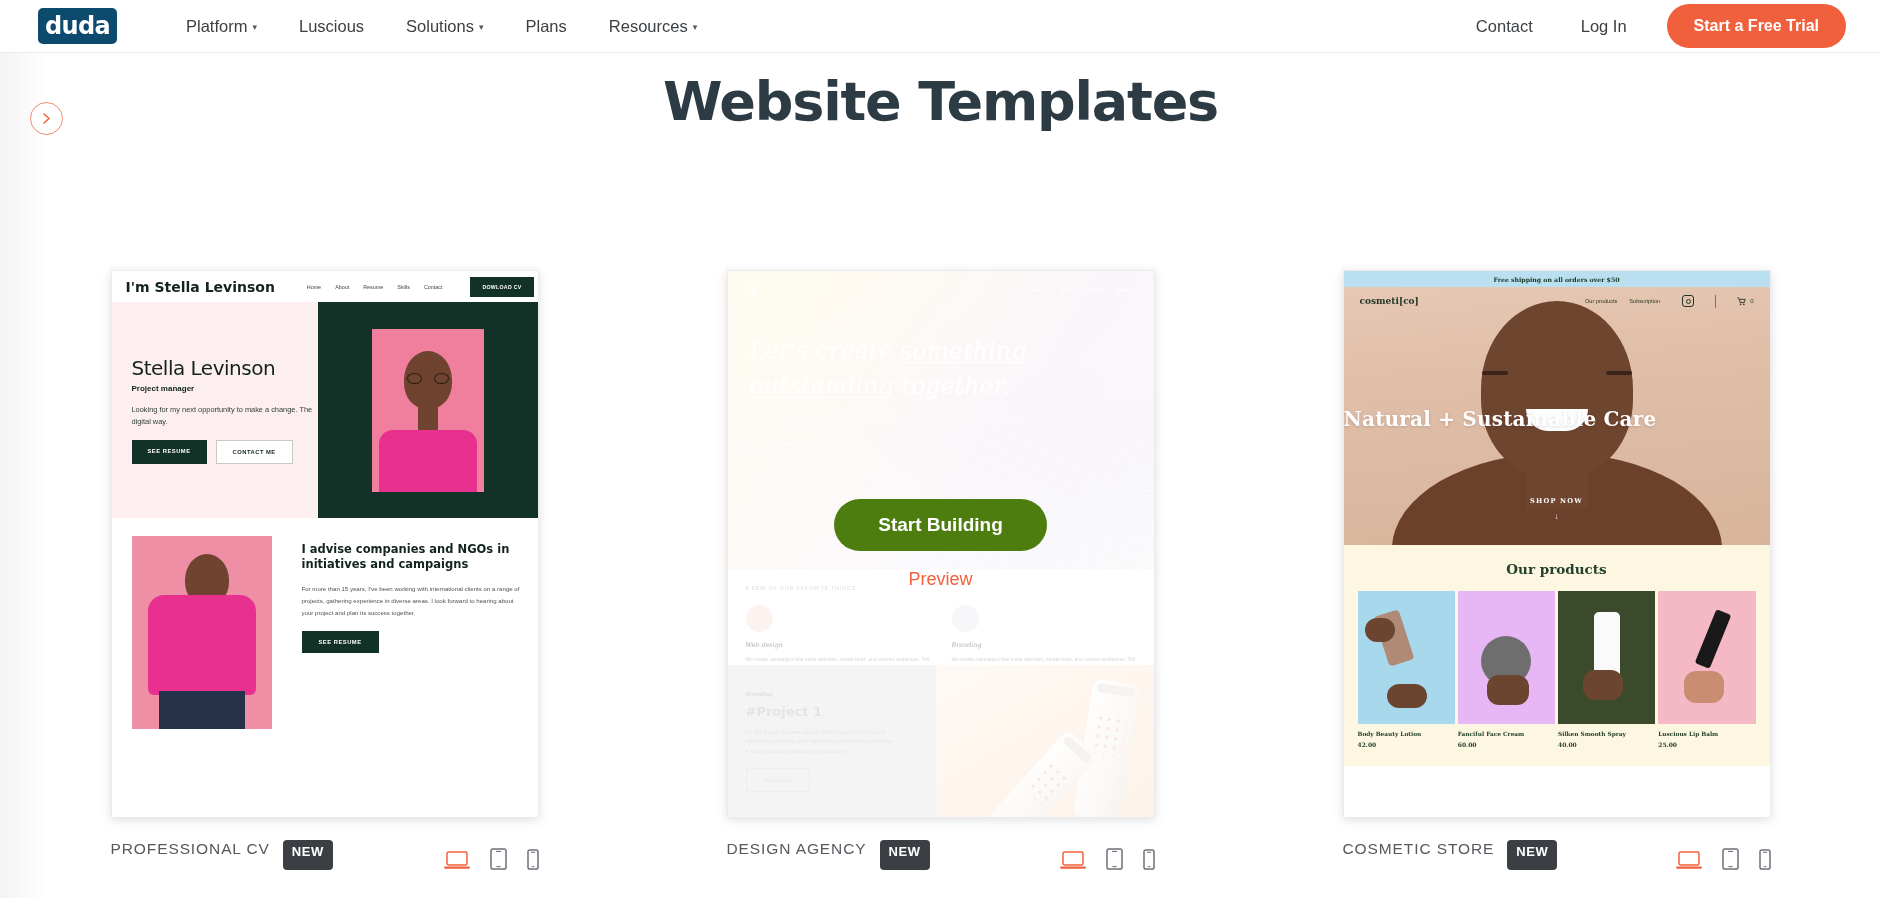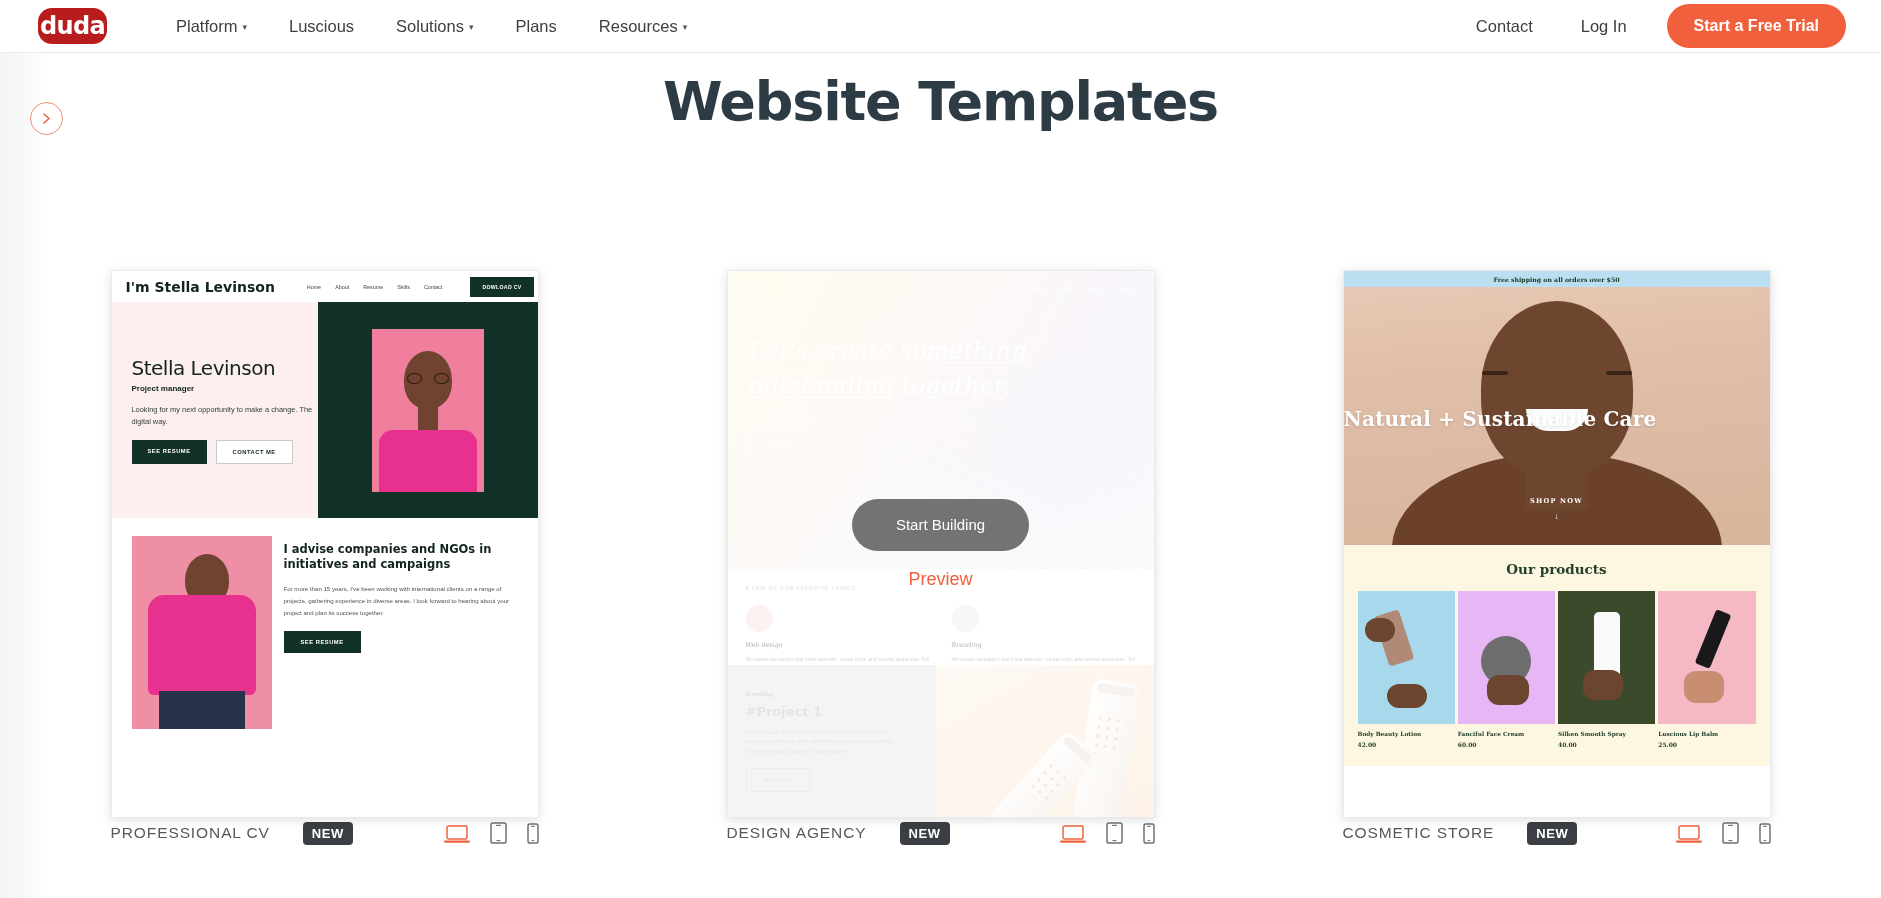--- a/index.html
+++ b/index.html
@@ -24,22 +24,22 @@
   }
   .rail-btn svg { display: block; }
 
   
   .topnav {
     position: absolute; left: 0; top: 0; width: 1881px; height: 53px;
     background: #fff; border-bottom: 1px solid #ececec;
     display: flex; align-items: center;
   }
   .logo {
-    margin-left: 38px; width: 69px; height: 36px; border-radius: 14px;
-    background: #b91c1c; color: #fff;
+    margin-left: 38px; width: 79px; height: 36px; border-radius: 5px;
+    background: #0c4a6e; color: #fff;
     display: flex; align-items: center; justify-content: center;
     font-size: 24px; font-weight: 700; letter-spacing: -0.6px;
     font-family: "DejaVu Sans", sans-serif;
     cursor: pointer;
   }
   .nav-links { display: flex; align-items: center; margin-left: 48px; gap: 0px; }
   .nav-item {
     display: flex; align-items: center; gap: 5px;
     padding: 0 21px; font-size: 16.5px; color: #3c4043;
     cursor: pointer; white-space: nowrap;
@@ -75,21 +75,21 @@
   .tcard { width: 428px; position: relative; }
   .thumb {
     width: 428px; height: 548px; background: #fff; overflow: hidden;
     border: 1px solid #eceaea;
     box-shadow: 0 2px 10px rgba(0,0,0,0.13);
     position: relative;
   }
 
   
   .tfoot {
-    display: flex; align-items: center; height: 30px; gap: 20px;
+    margin-top: 22px; display: flex; height: 30px;
   }
   .tname { font-size: 15.5px; letter-spacing: .9px; color: #54595e; }
   .badge {
     margin-left: 13px; background: #3b3f44; color: #fff;
     font-size: 13px; font-weight: 700; letter-spacing: .6px;
     border-radius: 4px; padding: 4px 9px;
   }
   .devices { margin-left: auto; display: flex; align-items: flex-end; gap: 20px; }
   .devices svg { display: block; cursor: pointer; }
 
@@ -114,21 +114,21 @@
   .cv-b2 { background:#fff; border:1px solid #c9c9c9; color:#12241d; font-size:5.8px; font-weight:700; letter-spacing:.5px; padding:8px 16px; }
   .cv-right { flex:1; background:#123127; display:flex; align-items:center; justify-content:center; }
   .cv-photo { width:112px; height:163px; background:#ef7f9c; position:relative; overflow:hidden; }
   .cv-photo .head { position:absolute; left:50%; top:22px; transform:translateX(-50%); width:48px; height:58px; border-radius:50% 50% 45% 45%; background:#6f4330; }
   .cv-photo .torso { position:absolute; left:50%; bottom:0; transform:translateX(-50%); width:98px; height:62px; border-radius:14px 14px 0 0; background:#e8318f; }
   .cv-photo .neck { position:absolute; left:50%; top:72px; transform:translateX(-50%); width:20px; height:32px; background:#6f4330; }
   .cv-photo .gl { position:absolute; top:44px; left:50%; transform:translateX(-50%); width:44px; height:11px; }
   .cv-photo .gl i { position:absolute; top:0; width:15px; height:11px; border:1.4px solid #2b1a10; border-radius:50%; }
   .cv-photo .gl i.l { left:1px; } .cv-photo .gl i.r { right:1px; }
 
-  .cv-sec2 { display:flex; padding:18px 16px 0 20px; gap:12px; background:#fff; }
+  .cv-sec2 { display:flex; padding:18px 16px 0 20px; gap:30px; background:#fff; }
   .cv-img2 { width:140px; height:193px; background:#ef8fa6; position:relative; overflow:hidden; }
   .cv-img2 .h2 { position:absolute; left:54%; top:18px; transform:translateX(-50%); width:44px; height:52px; border-radius:50% 50% 46% 46%; background:#6f4330; }
   .cv-img2 .t2 { position:absolute; left:50%; bottom:34px; transform:translateX(-50%); width:108px; height:100px; border-radius:16px 16px 6px 6px; background:#e8318f; }
   .cv-img2 .p2 { position:absolute; left:50%; bottom:0; transform:translateX(-50%); width:86px; height:38px; background:#26324a; }
   .cv-txt2 { flex:1; padding-top:6px; }
   .cv-h2 { font-size:11.5px; font-weight:800; color:#12241d; line-height:1.34; font-family:"DejaVu Sans",sans-serif;}
   .cv-p2 { margin-top:10px; font-size:6.1px; line-height:1.95; color:#4a5551; }
   .cv-b3 { margin-top:13px; display:inline-block; background:#123127; color:#fff; font-size:5.8px; font-weight:700; letter-spacing:.5px; padding:8px 17px; }
 
   
@@ -225,22 +225,22 @@
   .bottle { position:absolute; left:50%; top:16%; transform:translateX(-50%); width:26px; height:74px; border-radius:5px; background:#fafafa;}
   .lipstick { position:absolute; left:48%; top:14%; width:16px; height:58px; border-radius:3px; background:#191919; transform:rotate(22deg);}
 
   
   .overlay {
     position:absolute; inset:0; background:rgba(255,255,255,0.62);
     display:flex; flex-direction:column; align-items:center; justify-content:center; gap:18px;
     z-index:9;
   }
   .ov-btn {
-    background:#737373; color:#fff; border:none; border-radius:30px;
-    height:52px; padding:0 44px; font-size:15px; font-weight:400;
+    background:#4d7c0f; color:#fff; border:none; border-radius:30px;
+    height:52px; padding:0 44px; font-size:19px; font-weight:700;
     font-family:"Liberation Sans", sans-serif; cursor:pointer;
   }
   .ov-link { color:#f1603c; font-size:18px; cursor:pointer; }
 </style>
 </head>
 <body>
 
 <div class="left-rail"></div>
 <div class="rail-btn">
   <span>
@@ -463,20 +463,39 @@
       <div class="cs-ship">Free shipping on all orders over $50</div>
 
       <div class="cs-hero">
         <div class="cs-shoul"></div>
         <div class="cs-face"></div>
         <div class="cs-neck"></div>
         <div class="cs-eye l"></div>
         <div class="cs-eye r"></div>
         <div class="cs-smile"></div>
 
+        <div class="cs-nav">
+          <span class="cs-brand">cosmeti[co]</span>
+          <span class="cs-links">
+            <span>Our products</span>
+            <span>Subscription</span>
+            <span class="cs-igwrap">
+                <i></i>
+              </span>
+            <span class="cs-div"></span>
+            <span class="cs-cart">
+              <svg width="9" height="9" viewBox="0 0 10 10">
+                  <path d="M0.5 1h1.6l1.3 5h4.6l1.2-3.4H3.1" fill="none" stroke="#1f3525" stroke-width="1"></path>
+                  <circle cx="4" cy="8.2" r="0.9" fill="#1f3525"></circle>
+                  <circle cx="7.6" cy="8.2" r="0.9" fill="#1f3525"></circle>
+                </svg>
+              <span>0</span>
+            </span>
+          </span>
+        </div>
 
         <div class="cs-h1">Natural + Sustainable Care</div>
         <div class="cs-shop">
           <span>SHOP NOW</span>
           <div class="arrow">↓</div>
         </div>
       </div>
 
       <div class="cs-prod">
         <div class="cs-ph">Our products</div>

